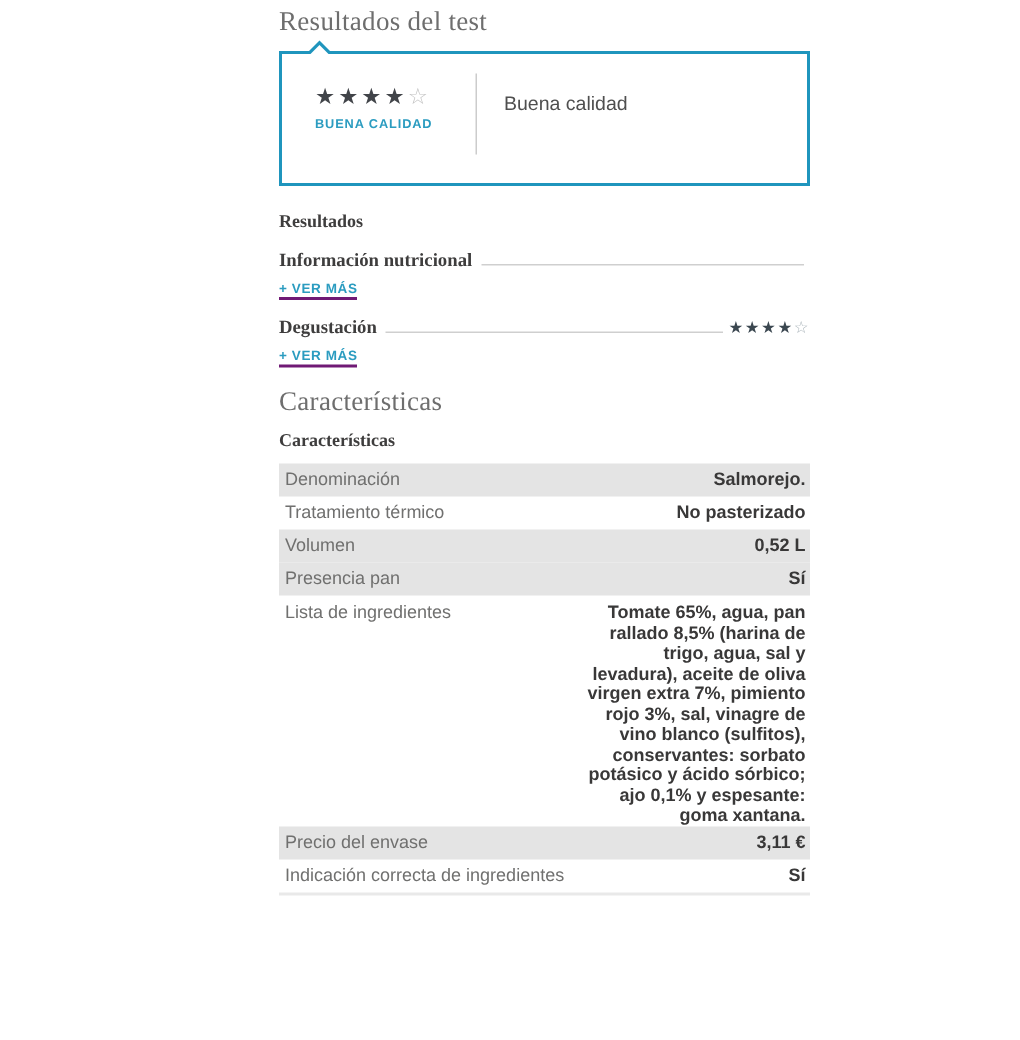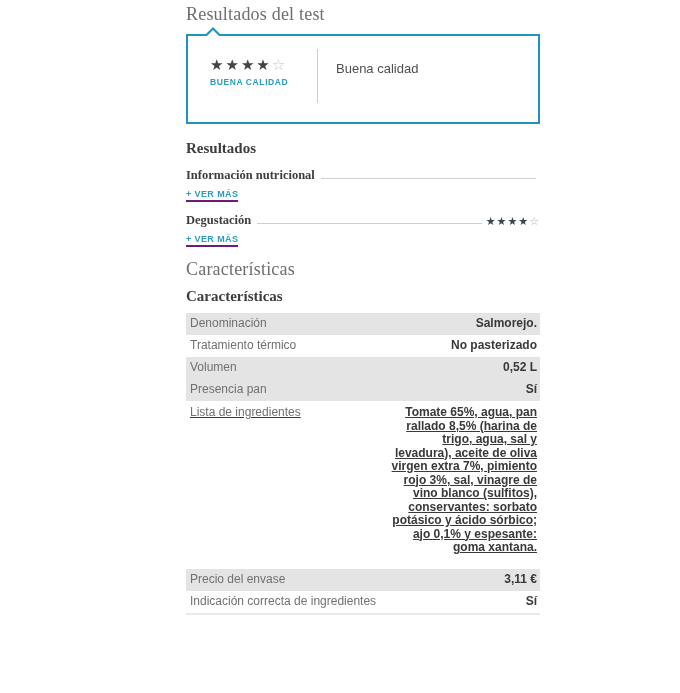--- a/index.html
+++ b/index.html
@@ -52,21 +52,21 @@
   .rating-label{
     margin-top:4px;font-size:8.5px;font-weight:bold;color:var(--teal-text);
     letter-spacing:0.6px;
   }
   .box-divider{width:1px;background:#cccccc;margin:13px 0 19px 0;}
   .box-right{flex:1;padding:25px 0 0 18px;font-size:13px;color:#4f4f4f;}
 
   
   .subhead{
     font-family:"Liberation Serif",serif;font-weight:bold;
-    font-size:15px;color:var(--section-dark);
+    font-size:12px;color:var(--section-dark);
   }
   .h-resultados{margin:16px 0 0 0;}
   .result-row{display:flex;align-items:flex-end;margin-top:11px;}
   .result-row .rlabel{
     font-family:"Liberation Serif",serif;font-weight:bold;
     font-size:12.5px;color:var(--section-dark);line-height:14px;white-space:nowrap;text-align:right;
   }
   .rline{flex:1;border-bottom:1px solid var(--line-gray);margin:0 4px 3px 6px;}
   .stars-small{font-size:11px;line-height:12px;letter-spacing:1px;white-space:nowrap;}
   .stars-small .f{color:#3b4750;}
@@ -82,21 +82,21 @@
 
   
   .table{width:100%;}
   .trow{
     display:flex;justify-content:space-between;align-items:center;
     min-height:22px;padding:2px 3px 2px 4px;font-size:12px;line-height:13.5px;
   }
   .trow.gray{background:var(--row-gray);gap:34px;}
   .tlabel{color:var(--label-gray);}
   .tvalue{font-weight:bold;color:var(--value-dark);text-align:right;}
-  .trow.tall{align-items:flex-start;padding-top:5px;padding-bottom:14px;text-decoration:underline;}
+  .trow.tall{align-items:flex-start;padding-top:5px;padding-bottom:0;}
   .trow.tall .tvalue{width:152px;}
   .bottom-line{height:2px;background:#e9e9e9;margin-top:0;}
 </style>
 </head>
 <body>
 
 <div class="content">
 
   <h1 class="page-title">Resultados del test</h1>
 

